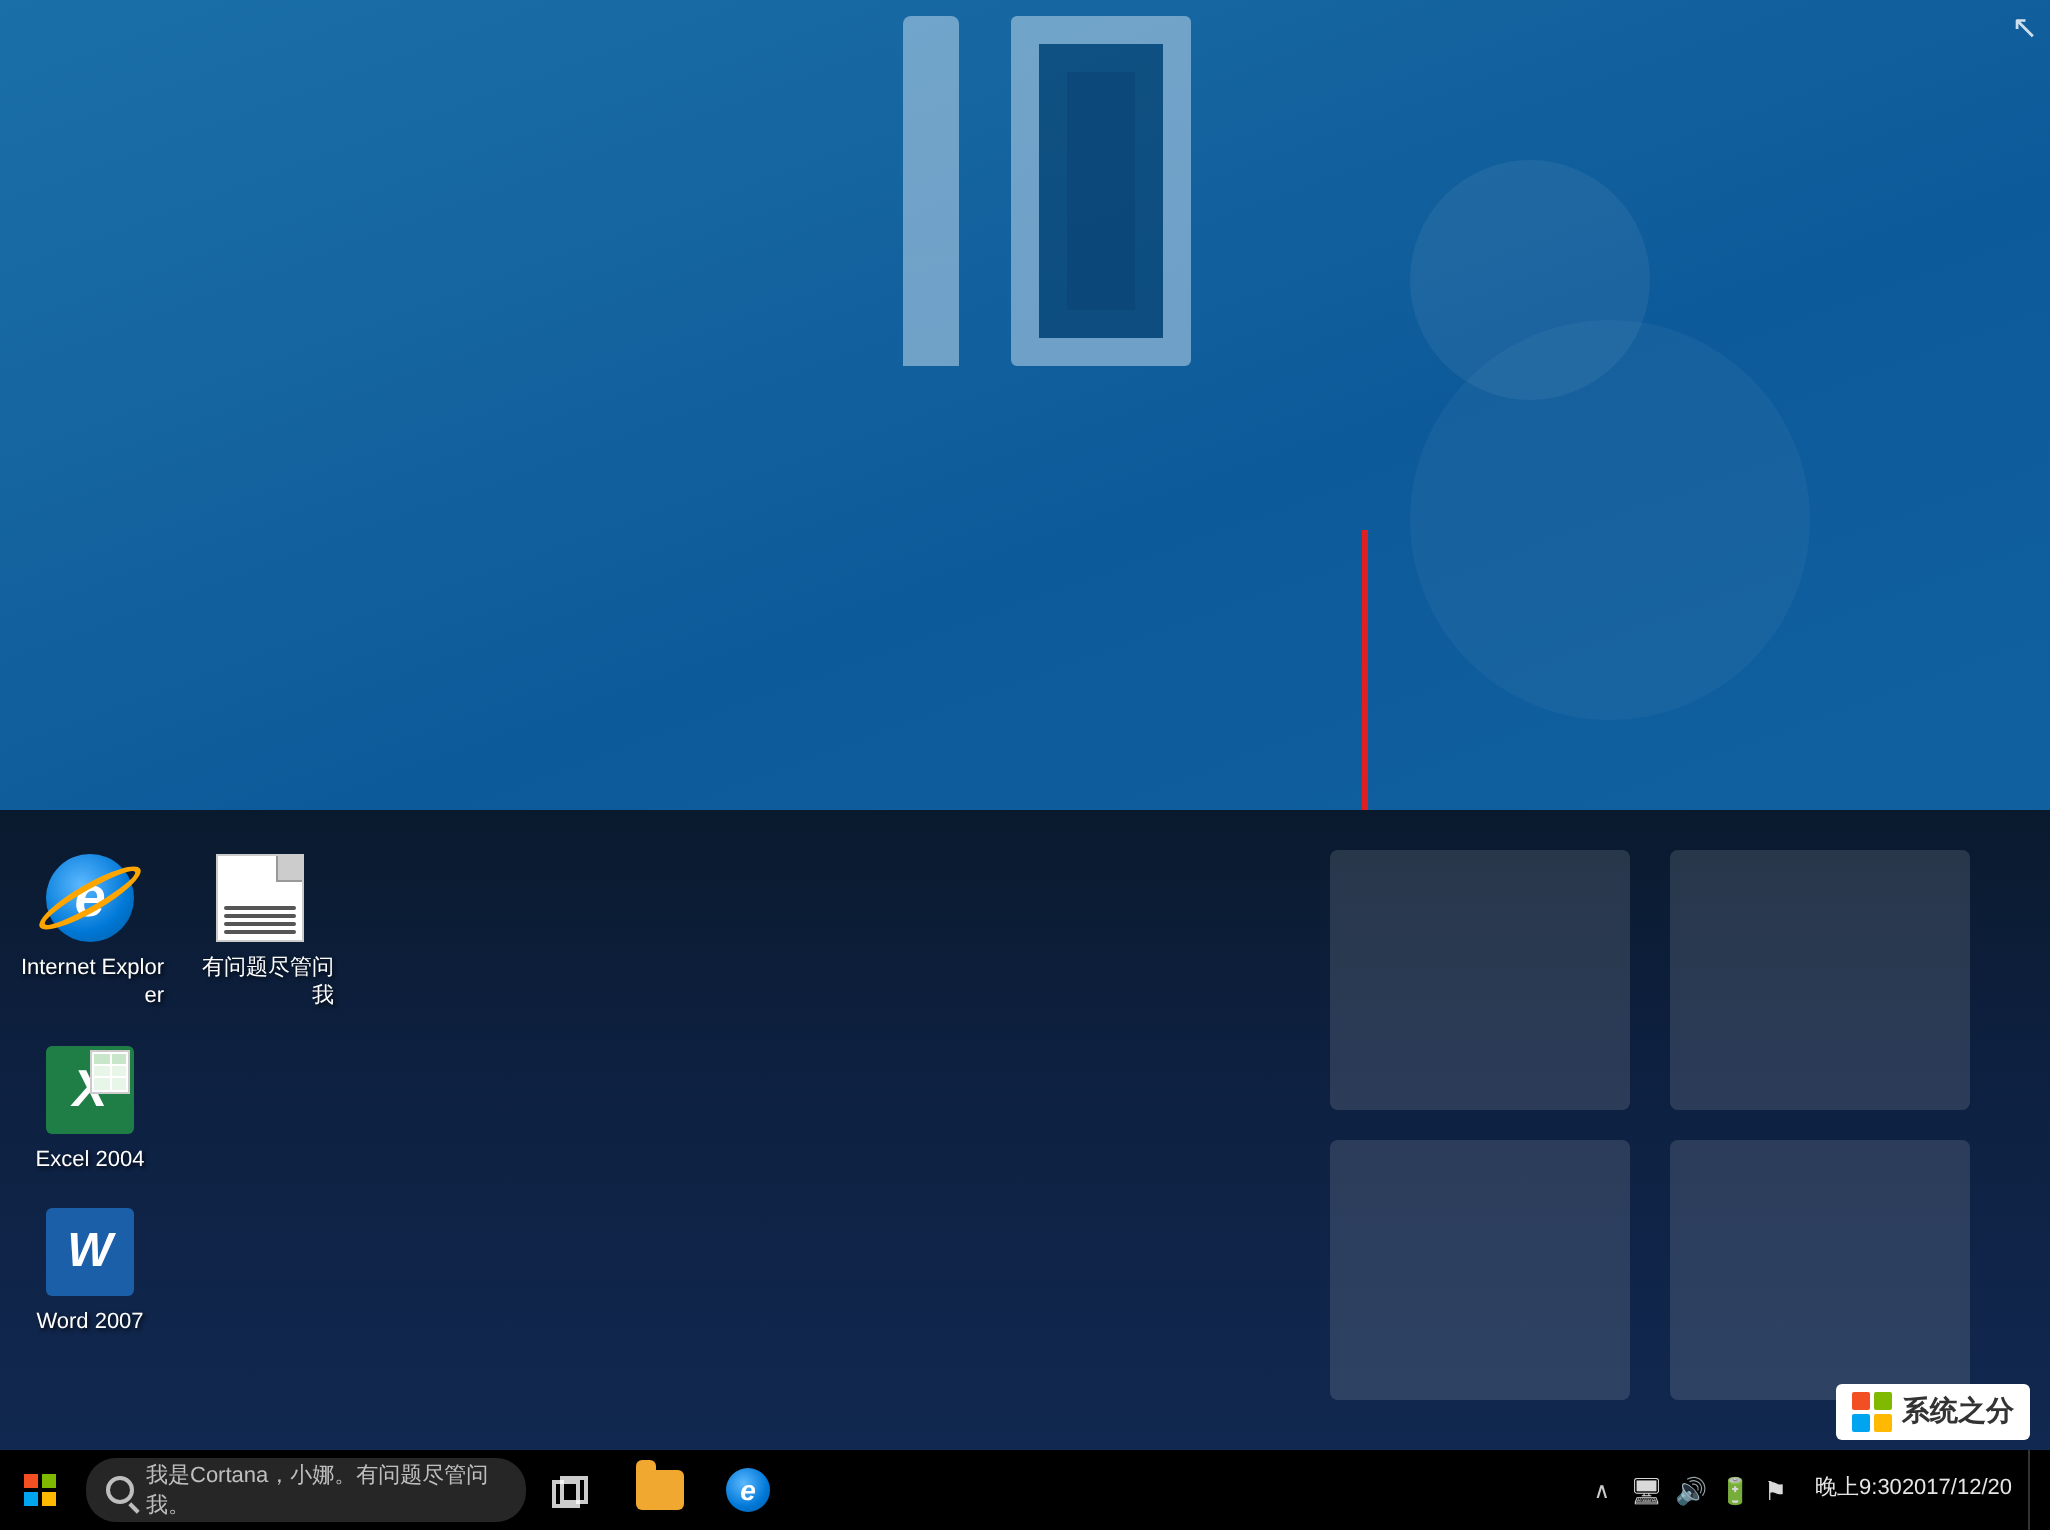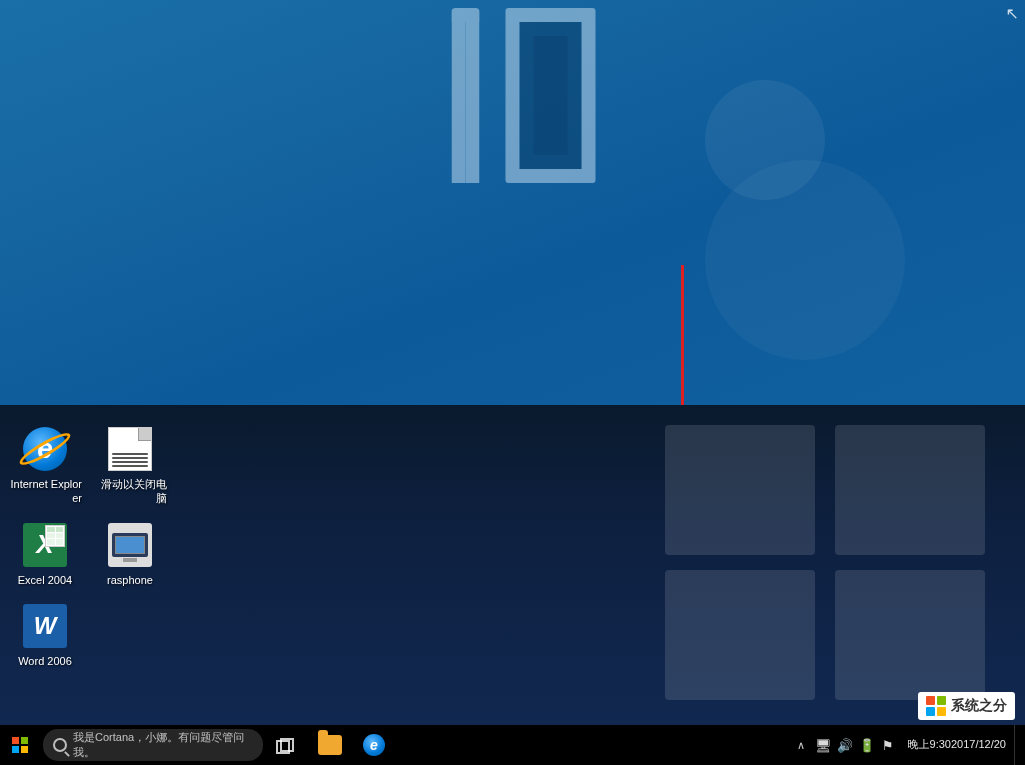--- a/index.html
+++ b/index.html
@@ -633,21 +633,21 @@
         <div class="icon-img">
           <div class="txt-icon">
             <div class="txt-lines">
               <div class="txt-line"></div>
               <div class="txt-line"></div>
               <div class="txt-line"></div>
               <div class="txt-line"></div>
             </div>
           </div>
         </div>
-        <span class="icon-label">滑动以关闭电脑</span>
+        <span class="icon-label">有问题尽管问我</span>
       </div>
     </div>
 
     <div class="icon-row">
 
       <div class="desktop-icon">
         <div class="icon-img">
           <div class="excel-icon">
             <span class="excel-x">X</span>
             <div class="excel-sheet">
@@ -656,41 +656,31 @@
               <div class="excel-cell"></div>
               <div class="excel-cell"></div>
               <div class="excel-cell"></div>
               <div class="excel-cell"></div>
             </div>
           </div>
         </div>
         <span class="icon-label">Excel 2004</span>
       </div>
 
-      <div class="desktop-icon">
-        <div class="icon-img">
-          <div class="rasphone-icon">
-            <div class="monitor">
-              <div class="monitor-screen"></div>
-            </div>
-          </div>
-        </div>
-        <span class="icon-label">rasphone</span>
-      </div>
     </div>
 
     <div class="icon-row">
 
       <div class="desktop-icon">
         <div class="icon-img">
           <div class="word-icon">
             <span class="word-w">W</span>
           </div>
         </div>
-        <span class="icon-label">Word 2006</span>
+        <span class="icon-label">Word 2007</span>
       </div>
 
     </div>
   </div>
 
   <div class="taskbar">
 
     <div class="taskbar-start">
       <div class="start-icon">
         <div class="start-square"></div>

